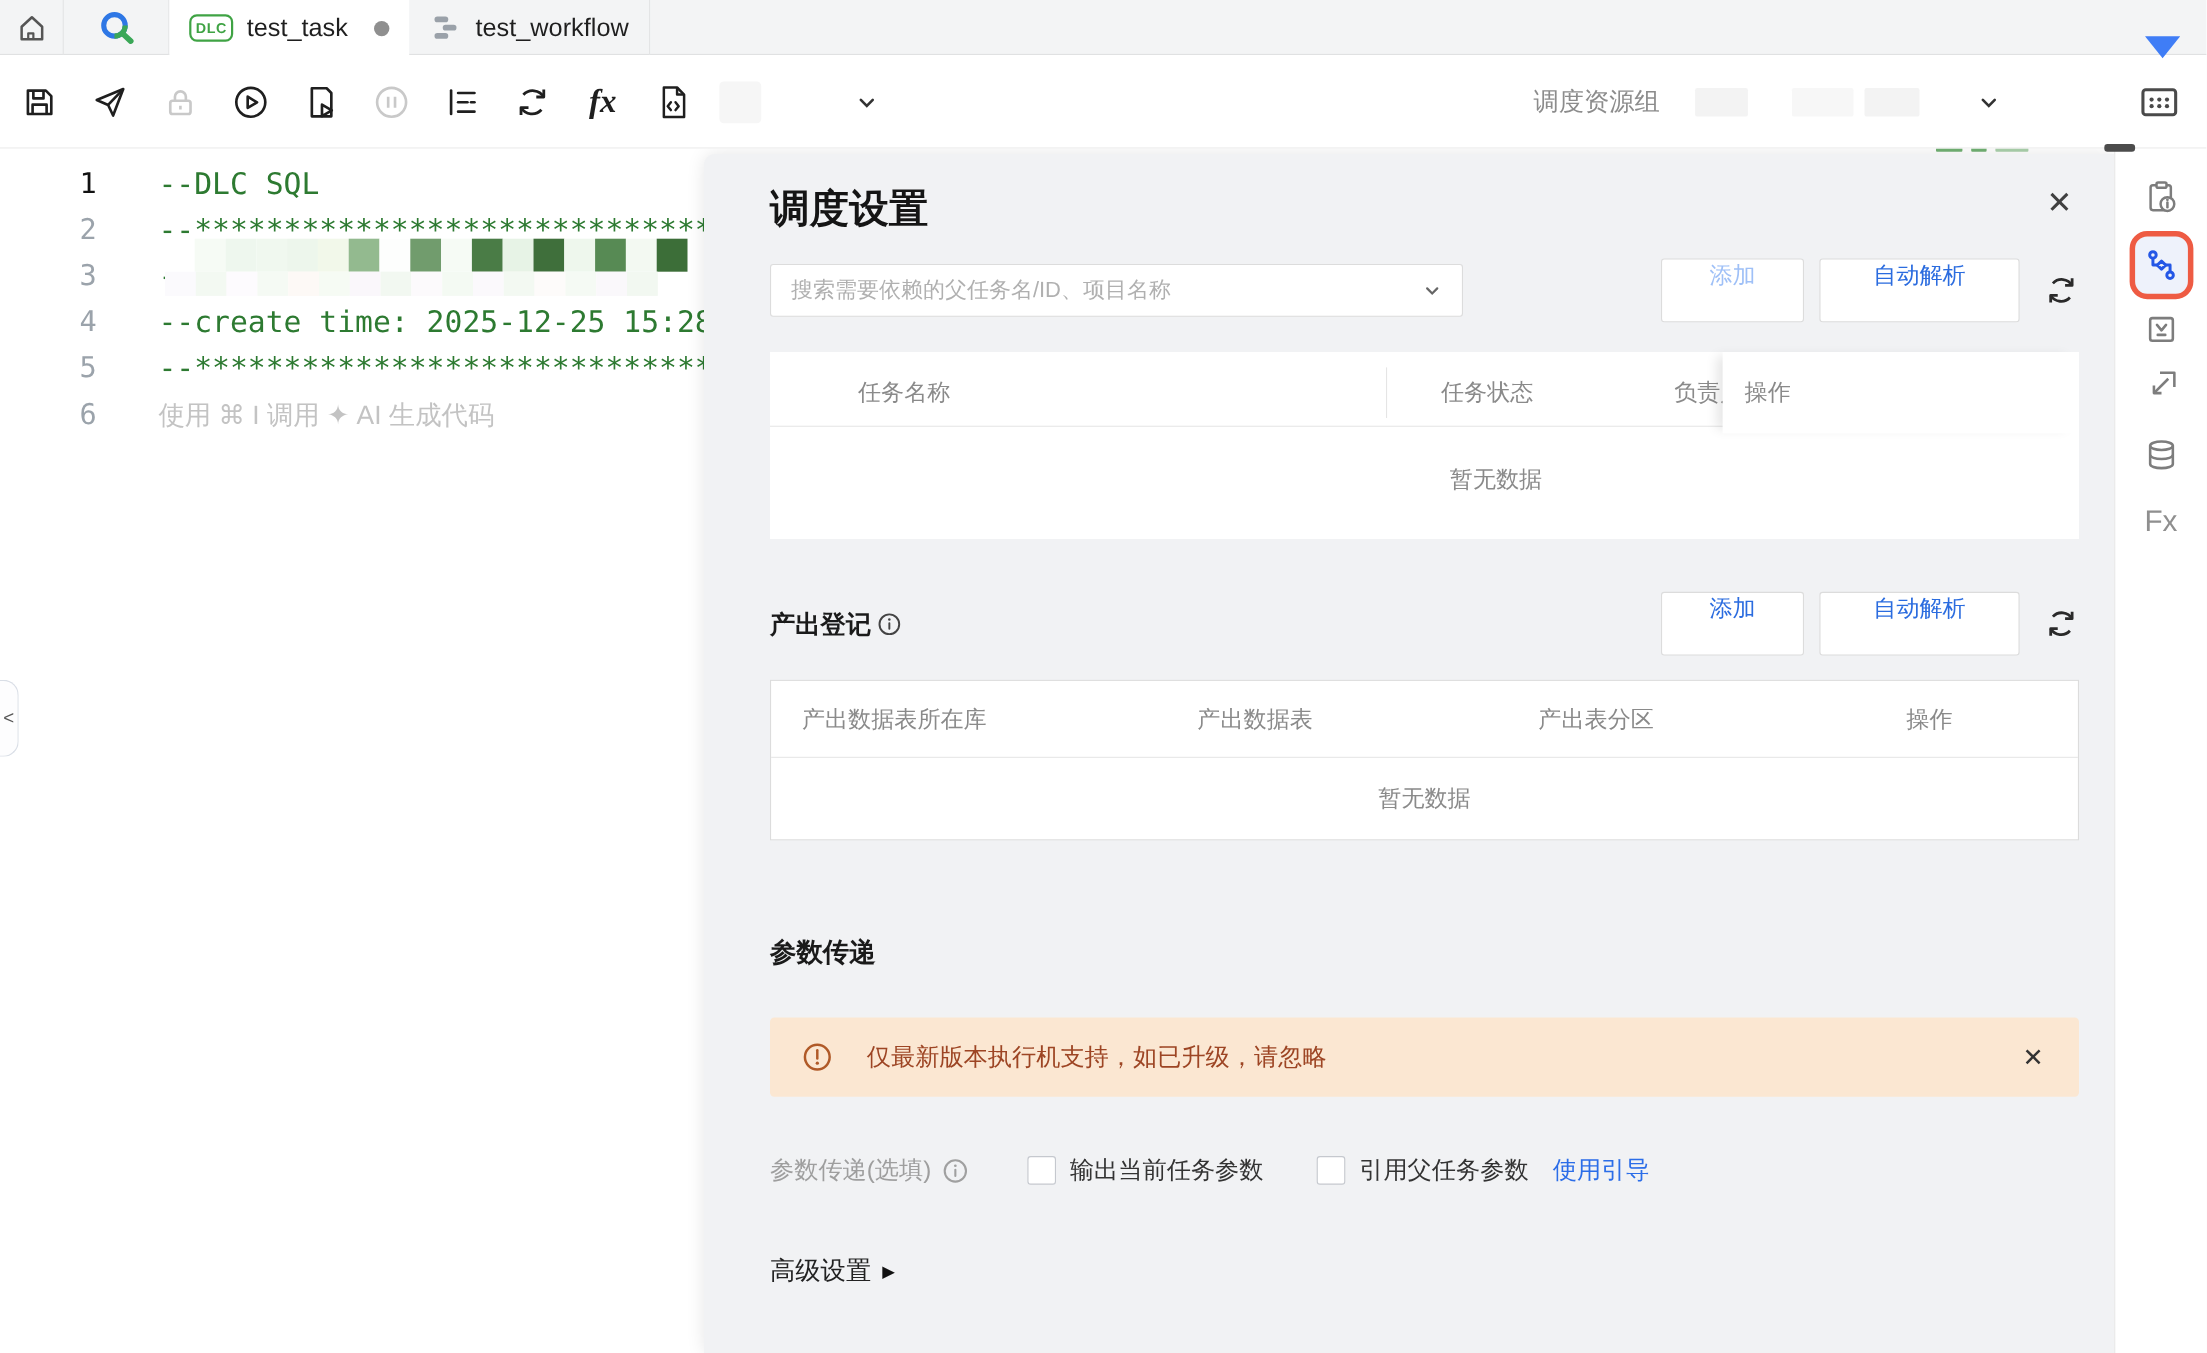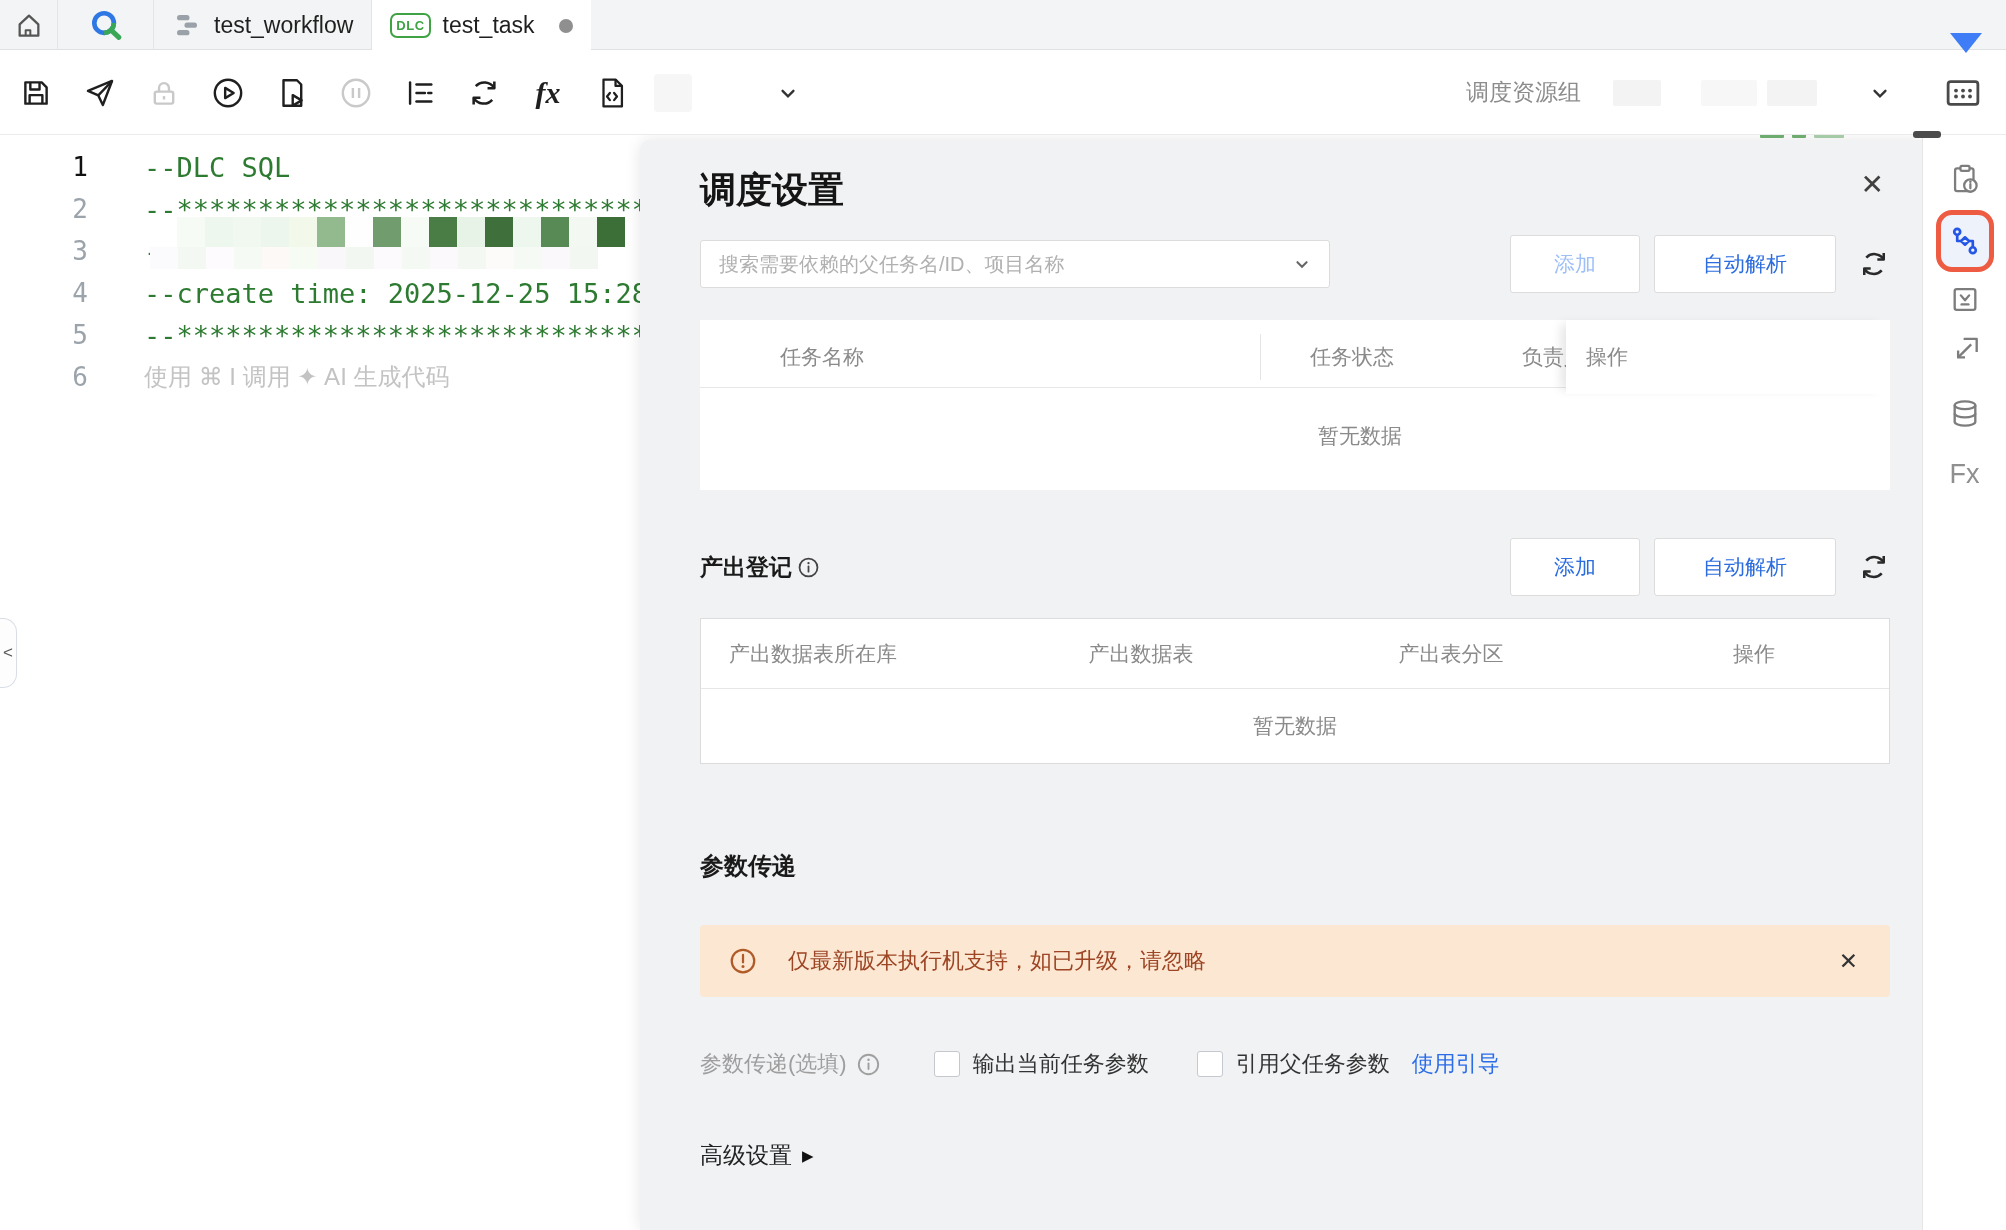--- a/index.html
+++ b/index.html
@@ -70,21 +70,21 @@
   .panel-title { position:absolute; left:60px; top:26px; font-size:36px; font-weight:bold; color:#151515; }
   .panel-close { position:absolute; right:38px; top:28px; font-size:28px; color:#404040; cursor:pointer; }
 
   .dep-row { position:absolute; left:60px; top:95px; width:1190px; height:58px; display:flex; align-items:center; }
   .search-box { width:630px; height:48px; background:#fff; border:1px solid #dcdcdc; border-radius:3px;
     display:flex; align-items:center; padding:0 16px 0 18px; }
   .search-box input { flex:1; border:none; outline:none; font-size:20px; color:#333; background:transparent;
     font-family:"Liberation Sans",sans-serif; }
   .search-box input::placeholder { color:#b0b0b0; }
   .btn { height:58px; background:#fff; border:1px solid #dcdcdc; border-radius:3px; display:flex;
-    align-items:center; justify-content:center; font-size:21px; cursor:pointer; }
+    align-items:flex-start; justify-content:center; font-size:21px; cursor:pointer; }
   .btn.blue { color:#2b6cdf; }
   .btn.dis { color:#9fc0f7; cursor:default; }
   .refresh-ico { color:#2a2a2a; cursor:pointer; display:flex; align-items:center; }
 
   .table1 { position:absolute; left:60px; top:180px; width:1190px; height:170px; background:#fff; }
   .t1-head { position:relative; height:68px; border-bottom:1px solid #e7e7e7; }
   .th { position:absolute; top:0; height:74px; display:flex; align-items:center;
     font-size:21px; color:#8a8a8a; white-space:nowrap; }
   .t1-divider { position:absolute; left:560px; top:14px; width:1px; height:46px; background:#e5e5e5; }
   .t1-action { position:absolute; left:866px; top:0; width:324px; height:74px; background:#fff;
@@ -153,35 +153,35 @@
     </div>
     <div class="tbtn search">
       <span>
         <svg width="36" height="36" viewBox="0 0 28 28" fill="none">
           <circle cx="12.5" cy="12.5" r="7.6" stroke="#2e77e5" stroke-width="3.6"></circle>
           <path d="M20.1 12.5 a7.6 7.6 0 0 1 -7.6 7.6" stroke="#3aa757" stroke-width="3.6"></path>
           <line x1="18.6" y1="18.6" x2="24" y2="23.6" stroke="#3aa757" stroke-width="4" stroke-linecap="round"></line>
         </svg>
       </span>
     </div>
+    <div class="tab active">
+      <span class="dlc-badge">DLC</span>
+      <span>test_task</span>
+      <span class="dirty-dot"></span>
+    </div>
     <div class="tab">
       <span class="wf-ico">
         <svg width="30" height="30" viewBox="0 0 24 24" fill="#9aa1a9">
           <rect x="4" y="4" width="10" height="4.2" rx="2.1"></rect>
           <rect x="10" y="10" width="10" height="4.2" rx="2.1"></rect>
           <rect x="4" y="16" width="10" height="4.2" rx="2.1"></rect>
         </svg>
       </span>
       <span>test_workflow</span>
     </div>
-    <div class="tab active">
-      <span class="dlc-badge">DLC</span>
-      <span>test_task</span>
-      <span class="dirty-dot"></span>
-    </div>
     <div class="tab-overflow"></div>
   </div>
 
   <div class="toolbar">
     <div class="tool-left">
       <div class="tool-btn">
         <svg width="34" height="34" viewBox="0 0 24 24" fill="none" stroke="currentColor" stroke-width="1.7" stroke-linejoin="round">
           <path d="M4.5 4.5 H16 L19.5 8 V19.5 H4.5 Z"></path>
             <path d="M8 4.5 V9.5 H14.5 V4.5"></path>
             <path d="M7.5 19.5 V13.5 H16.5 V19.5"></path>
@@ -249,21 +249,21 @@
       <div class="skel" style="width:38px;height:38px;"></div>
     </div>
 
     <div class="tool-group" style="left:775px;">
       <svg width="26" height="26" viewBox="0 0 24 24" fill="none" stroke="#333" stroke-width="2.2" stroke-linecap="round">
         <polyline points="7,10 12,15 17,10"></polyline>
       </svg>
     </div>
 
 
-    <div class="tool-group" style="left:1466px; gap:10px;">
+    <div class="tool-group" style="left:1394px; gap:10px;">
       <span class="tool-label">调度资源组</span>
       <span class="redact" style="width:48px;background:#f3f3f3;margin-left:22px;"></span>
       <span class="redact" style="width:56px;background:#f7f7f7;margin-left:30px;"></span>
       <span class="redact" style="width:50px;background:#f3f3f3;"></span>
       <svg width="26" height="26" viewBox="0 0 24 24" fill="none" stroke="#333" stroke-width="2.2" stroke-linecap="round" style="margin-left:40px;">
         <polyline points="7,10 12,15 17,10"></polyline>
       </svg>
     </div>
 
     <div class="grid-btn">

